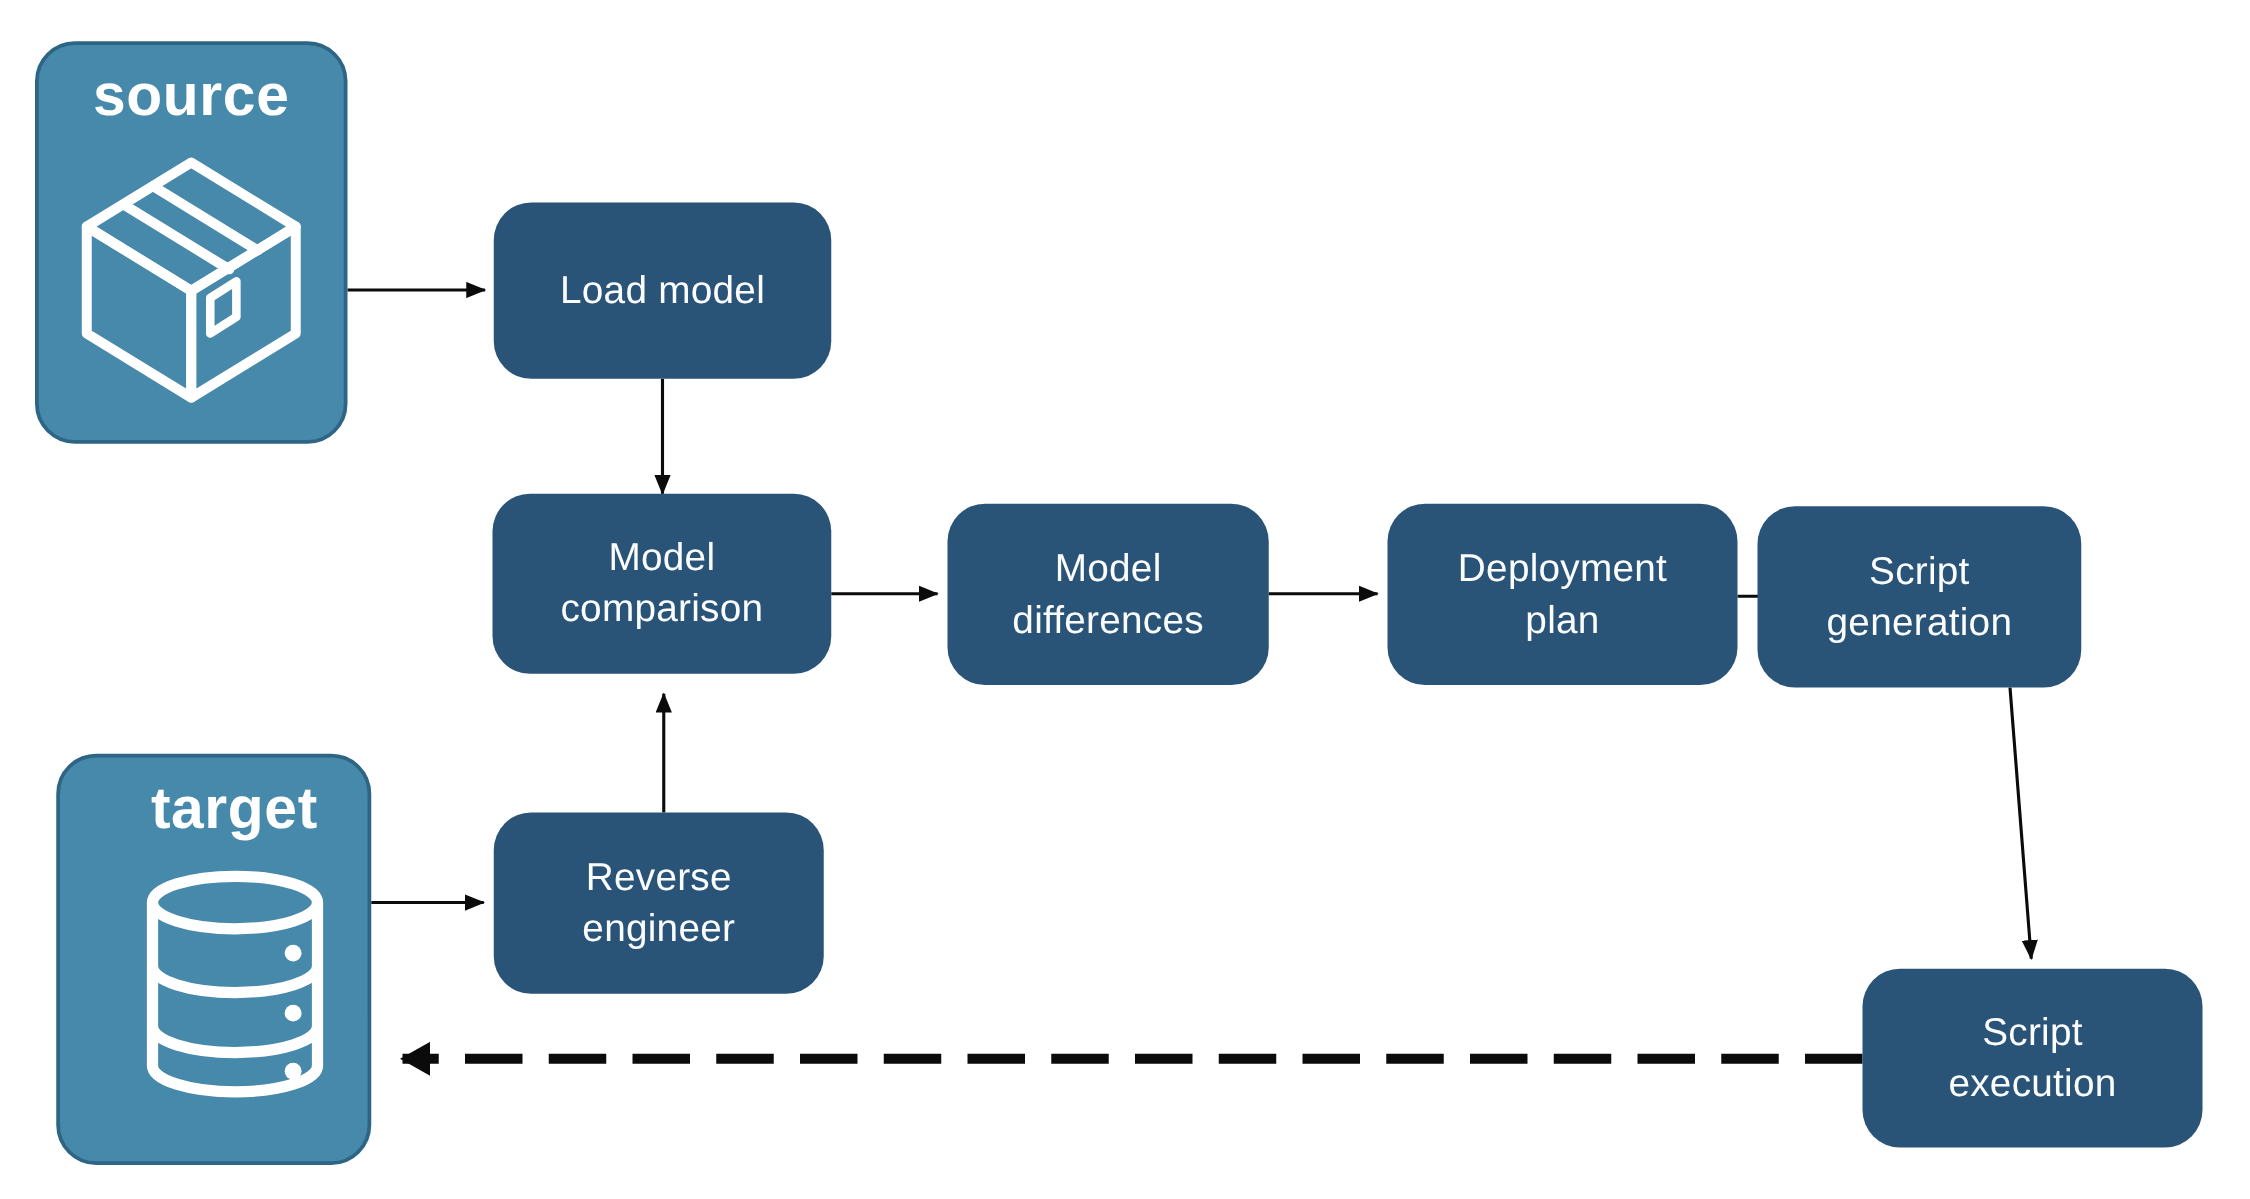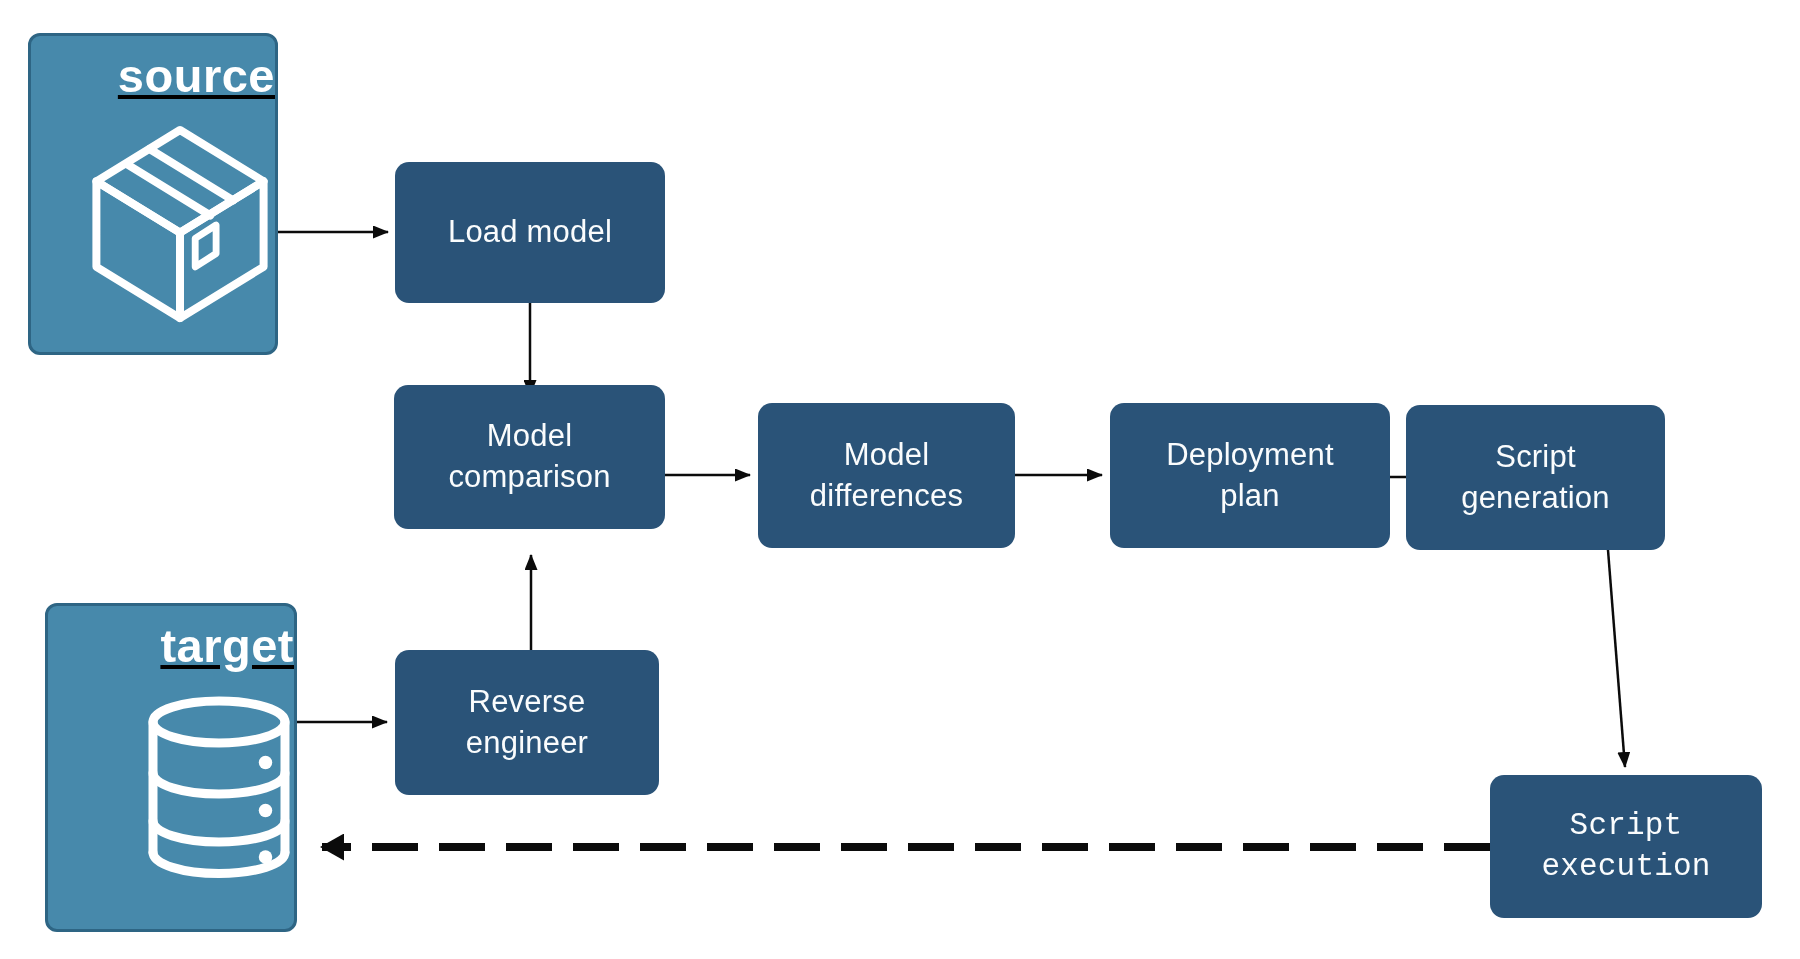--- a/index.html
+++ b/index.html
@@ -10,42 +10,42 @@
     --arrow:#0B0B0B;
     --bg:#FFFFFF;
   }
   html,body{margin:0;padding:0;background:var(--bg);}
   #canvas{
     position:relative;width:1800px;height:959px;background:var(--bg);
     font-family:"Liberation Sans",sans-serif;overflow:hidden;
   }
   #edges{position:absolute;left:0;top:0;width:1800px;height:959px;}
   .node{
-    position:absolute;background:var(--node-fill);border-radius:14px;
+    position:absolute;background:var(--node-fill);border-radius:30px;
     color:var(--node-text);display:flex;align-items:center;justify-content:center;
     text-align:center;font-size:31px;line-height:1.32;padding:0 34px;box-sizing:border-box;
     font-weight:400;letter-spacing:.2px;
   }
   .endpoint{
     position:absolute;background:var(--endpoint-fill);
-    border:3px solid var(--endpoint-border);border-radius:12px;box-sizing:border-box;
-    display:flex;flex-direction:column;align-items:flex-end;text-decoration:underline;
+    border:3px solid var(--endpoint-border);border-radius:32px;box-sizing:border-box;
+    display:flex;flex-direction:column;align-items:center;
   }
   .endpoint .ep-label{
     color:#FFFFFF;font-weight:700;font-size:47px;letter-spacing:.5px;margin-top:12px;
   }
   .endpoint .ep-icon{display:block;}
   
   #n-load-model       {left:395px; top:162px; width:270px; height:141px;}
-  #n-model-comparison {left:394px; top:385px; width:271px; height:144px;}
+  #n-model-comparison {left:394px; top:395px; width:271px; height:144px;}
   #n-model-differences{left:758px; top:403px; width:257px; height:145px;}
   #n-deployment-plan  {left:1110px;top:403px; width:280px; height:145px;}
   #n-script-generation{left:1406px;top:405px; width:259px; height:145px;}
   #n-reverse-engineer {left:395px; top:650px; width:264px; height:145px;}
-  #n-script-execution {left:1490px;top:775px; width:272px; height:143px;font-family:Liberation Mono, monospace;}
+  #n-script-execution {left:1490px;top:775px; width:272px; height:143px;}
   #ep-source{left:28px;top:33px;width:250px;height:322px;}
   #ep-target{left:45px;top:603px;width:252px;height:329px;padding-left:33px;}
   #ep-source .ep-icon{margin-top:16px;}
   #ep-target .ep-icon{margin-top:22px;}
 </style>
 </head>
 <body>
 
 <div id="canvas">
 

